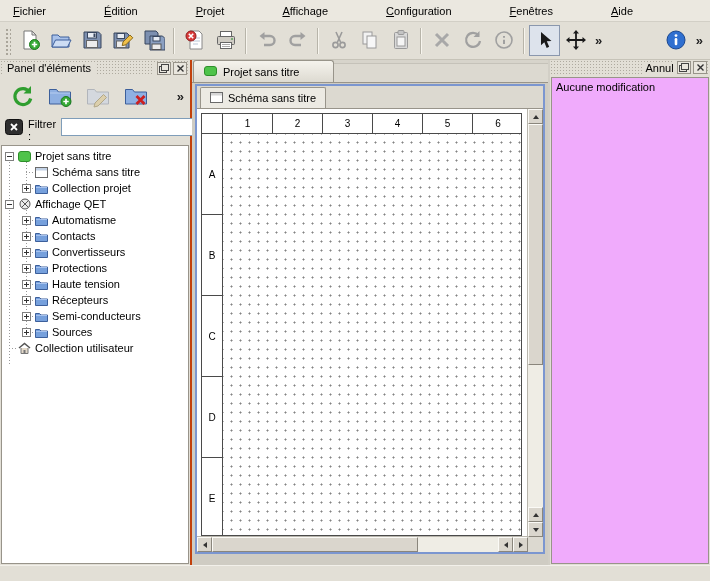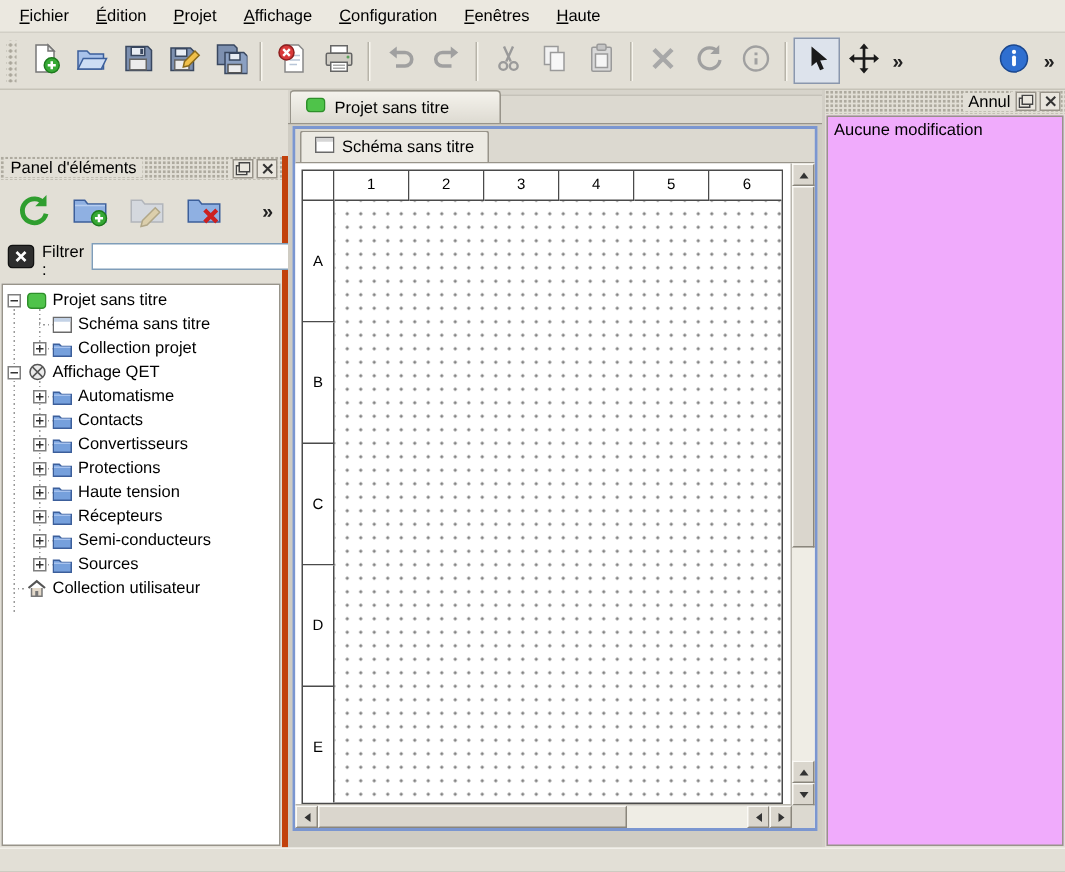--- a/index.html
+++ b/index.html
@@ -1,40 +1,40 @@
 <!DOCTYPE html>
 <html><head>
 <meta charset="utf-8">
 <style>
   * { box-sizing: border-box; margin:0; padding:0; }
   html,body { background:#b8b5ac; }
   body { font-family:"Liberation Sans", sans-serif; font-size:11px; color:#000; }
   .app { width:710px; height:581px; overflow:hidden; display:flex; flex-direction:column; background:#e2dfd6; }
 
   
-  .menubar { height:22px; flex:none; display:flex; align-items:center; padding-left:4px; background:#ebe8e0; border-bottom:1px solid #d2cfc6; }
+  .menubar { height:22px; flex:none; display:flex; align-items:center; padding-left:4px; background:#ebe8e0; border-bottom:1px solid #d2cfc6;gap:40px; }
   .menu-item { display:inline-block; padding:3px 9px; cursor:default; }
   .menu-item::first-letter { text-decoration:underline; }
 
   
   .toolbar { height:38px; flex:none; display:flex; align-items:center; padding:2px 3px; background:#e2dfd6; border-bottom:1px solid #c6c3b8; }
   .tb-handle { width:7px; height:28px; margin:0 3px 0 1px;
     background-image:radial-gradient(#a9a59a 1px, transparent 1.2px); background-size:4px 4px; background-position:1px 1px; }
   .tb { width:31px; height:31px; flex:none; display:flex; align-items:center; justify-content:center; border:1px solid transparent; }
   .tb.pressed { border:1px solid #8a97ad; background:#dde3ec; }
   .tb-sep { width:2px; height:26px; margin:0 4px; border-left:1px solid #b7b4a9; border-right:1px solid #f7f5ee; }
   .chev { font-weight:bold; font-size:13px; color:#222; padding:0 4px; line-height:28px; }
   .tb-right { margin-left:auto; display:flex; align-items:center; }
 
   
   .main { flex:1; display:flex; min-height:0; }
 
   
   .dock { display:flex; flex-direction:column; background:#e2dfd6; }
-  .dock-left { width:192px; flex:none; border-right:4px solid #c2410c;margin-top:44px; }
+  .dock-left { width:192px; flex:none; border-right:2px solid #c2410c; }
   .dock-right { width:162px; flex:none; border-left:2px solid #d2cfc6; }
   .dock-title { height:16px; flex:none; display:flex; align-items:center; padding:0 3px; 
     background-image:radial-gradient(#aeaa9f 0.9px, transparent 1px); background-size:3px 3px; }
   .dock-title .dt-label { background:#e2dfd6; padding:0 4px; white-space:nowrap; }
   .dock-title.centered { justify-content:flex-end; position:relative; }
   .dt-btns { margin-left:auto; display:flex; gap:2px; background:#e2dfd6; padding-left:3px; }
   .dock-title.centered .dt-btns { position:absolute; right:3px; top:1px; }
   .dt-btn { width:14px; height:13px; display:flex; align-items:center; justify-content:center; border:1px solid #98948a; background:#e9e6de; }
 
   
@@ -116,21 +116,21 @@
 
 <div class="app">
 
   <div class="menubar">
     <span class="menu-item">Fichier</span>
     <span class="menu-item">Édition</span>
     <span class="menu-item">Projet</span>
     <span class="menu-item">Affichage</span>
     <span class="menu-item">Configuration</span>
     <span class="menu-item">Fenêtres</span>
-    <span class="menu-item">Haute</span>
+    <span class="menu-item">Aide</span>
   </div>
 
   <div class="toolbar">
     <div class="tb-handle"></div>
 
     <div class="tb">
       <span><svg width="22" height="22" viewBox="0 0 22 22">
             <path d="M5 2h8l4 4v14H5z" fill="#fff" stroke="#777"></path>
             <path d="M13 2v4h4z" fill="#e6e6e6" stroke="#777"></path>
             <circle cx="15.5" cy="15.5" r="5" fill="#36a935" stroke="#1d7a1d"></circle>

